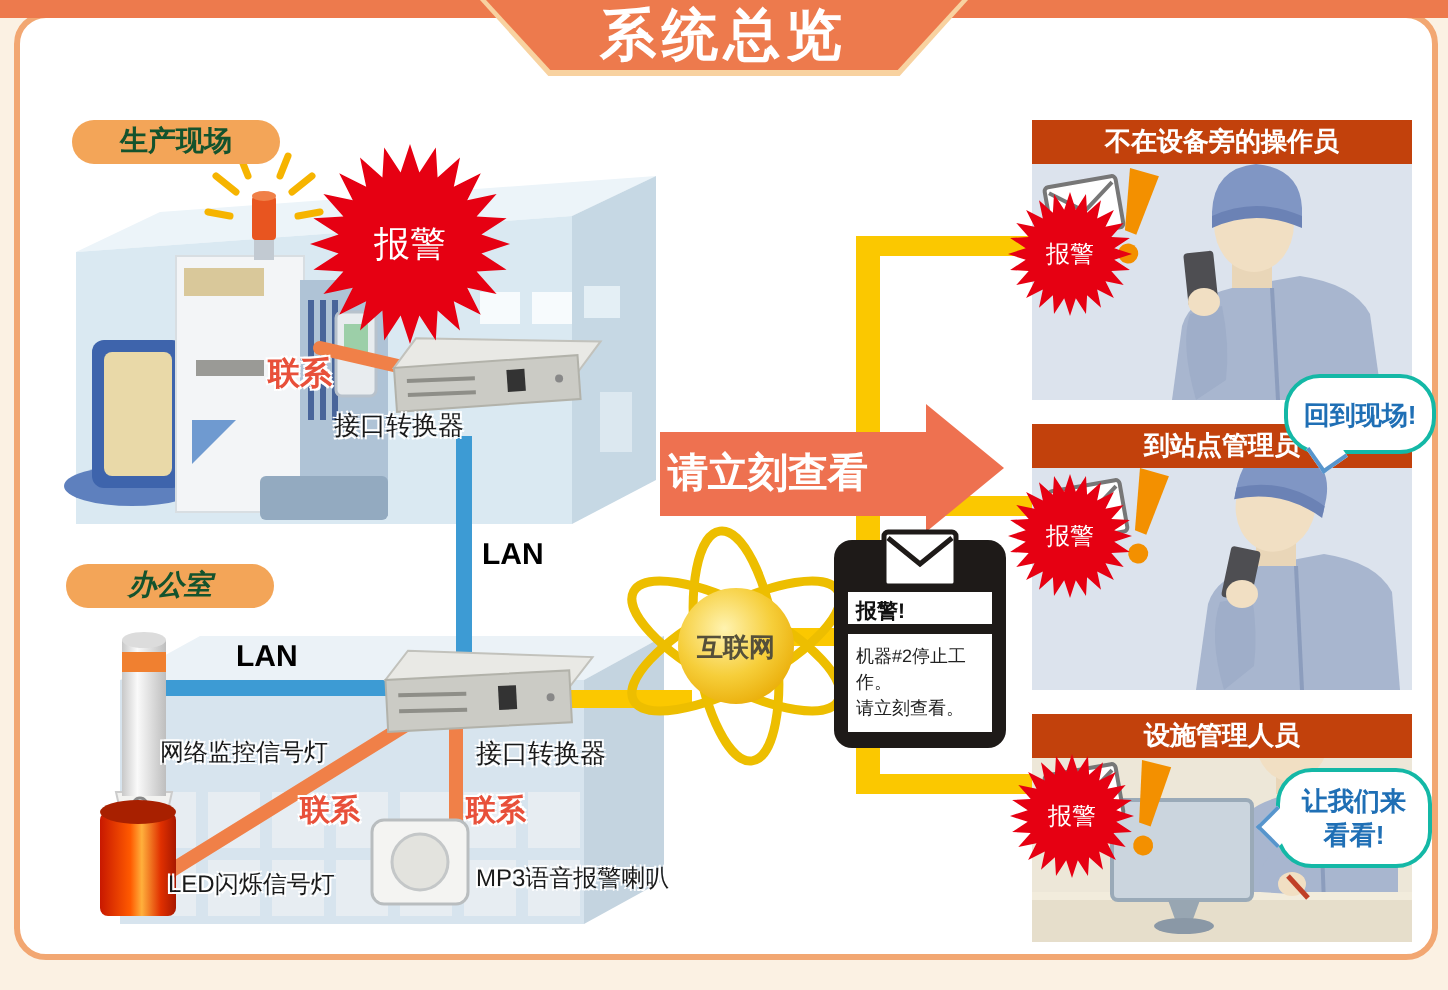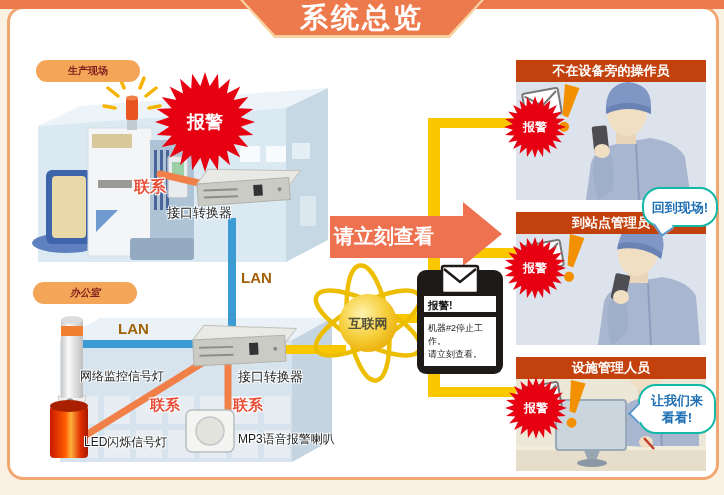--- a/index.html
+++ b/index.html
@@ -7,29 +7,29 @@
          font-family:"Liberation Sans","DejaVu Sans",sans-serif;}
   .frame{position:absolute;left:7px;top:6px;width:706px;height:468px;background:#FFFFFF;
          border:3px solid #F2A772;border-radius:16px;z-index:1;}
   .topstrip{position:absolute;left:0;top:0;width:724px;height:9px;background:#ED7A4D;z-index:3;}
   .banner{position:absolute;left:240px;top:0;width:244px;height:38px;z-index:4;
           background:#F8D2A0;clip-path:polygon(0 0,100% 0,86% 100%,14% 100%);}
   .banner-inner{position:absolute;left:3px;right:3px;top:0;bottom:3px;background:#ED7A4D;
           clip-path:polygon(0 0,100% 0,86.5% 100%,13.5% 100%);display:flex;align-items:center;justify-content:center;}
   .banner-inner span{color:#fff;font-size:28px;font-weight:bold;letter-spacing:3px;}
   .art{position:absolute;left:0;top:0;z-index:2;}
-  .pill{position:absolute;width:104px;height:22px;background:#F3A558;border-radius:12px;color:#7f1d1d;
-        font-size:10px;font-weight:bold;display:flex;align-items:center;justify-content:center;z-index:5;}
+  .pill{position:absolute;width:104px;height:22px;background:#F3A558;border-radius:12px;color:#14532d;
+        font-size:14px;font-weight:bold;display:flex;align-items:center;justify-content:center;z-index:5;}
   .small-label{position:absolute;font-size:12px;color:#1A1A1A;white-space:nowrap;z-index:5;
         text-shadow:-1px -1px 0 #fff,1px -1px 0 #fff,-1px 1px 0 #fff,1px 1px 0 #fff;}
   .contact{position:absolute;font-size:15px;font-weight:bold;color:#E8503A;white-space:nowrap;z-index:5;
         text-shadow:-1px -1px 0 #fff,1px -1px 0 #fff,-1px 1px 0 #fff,1px 1px 0 #fff;}
-  .lan{position:absolute;font-size:15px;font-weight:bold;color:#a16207;z-index:5;}
+  .lan{position:absolute;font-size:15px;font-weight:bold;color:#000000;z-index:5;}
   .burst{position:absolute;background:#E60012;display:flex;align-items:center;justify-content:center;
-        color:#fff;font-weight:bold;z-index:6;
+        color:#fff;font-weight:normal;z-index:6;
         clip-path:polygon(100% 50%,85.7% 54.7%,98.3% 62.9%,83.3% 63.8%,93.3% 75%,78.6% 71.9%,85.4% 85.4%,71.9% 78.6%,75% 93.3%,63.8% 83.3%,62.9% 98.3%,54.7% 85.7%,50% 100%,45.3% 85.7%,37.1% 98.3%,36.2% 83.3%,25% 93.3%,28.1% 78.6%,14.6% 85.4%,21.4% 71.9%,6.7% 75%,16.7% 63.8%,1.7% 62.9%,14.3% 54.7%,0% 50%,14.3% 45.3%,1.7% 37.1%,16.7% 36.2%,6.7% 25%,21.4% 28.1%,14.6% 14.6%,28.1% 21.4%,25% 6.7%,36.2% 16.7%,37.1% 1.7%,45.3% 14.3%,50% 0%,54.7% 14.3%,62.9% 1.7%,63.8% 16.7%,75% 6.7%,71.9% 21.4%,85.4% 14.6%,78.6% 28.1%,93.3% 25%,83.3% 36.2%,98.3% 37.1%,85.7% 45.3%);}
   .panel-header{position:absolute;width:190px;height:22px;background:#c2410c;color:#fff;font-size:13px;
         font-weight:bold;display:flex;align-items:center;justify-content:center;z-index:4;}
   .arrow-text{position:absolute;left:334px;top:223px;width:128px;color:#fff;font-size:20px;font-weight:bold;z-index:5;}
   .internet-label{position:absolute;left:340px;top:315px;width:56px;text-align:center;font-size:13px;
         font-weight:bold;color:#55503A;z-index:5;}
   .msg-header{position:absolute;left:428px;top:299px;width:66px;font-size:10.5px;font-weight:bold;color:#111;z-index:5;}
   .msg-body{position:absolute;left:428px;top:322px;width:70px;font-size:9px;line-height:13px;color:#222;z-index:5;}
   .msg-body span{display:block;}
   .bubble{position:absolute;background:#fff;border:2px solid #14b8a6;border-radius:18px;color:#1F6FB5;

